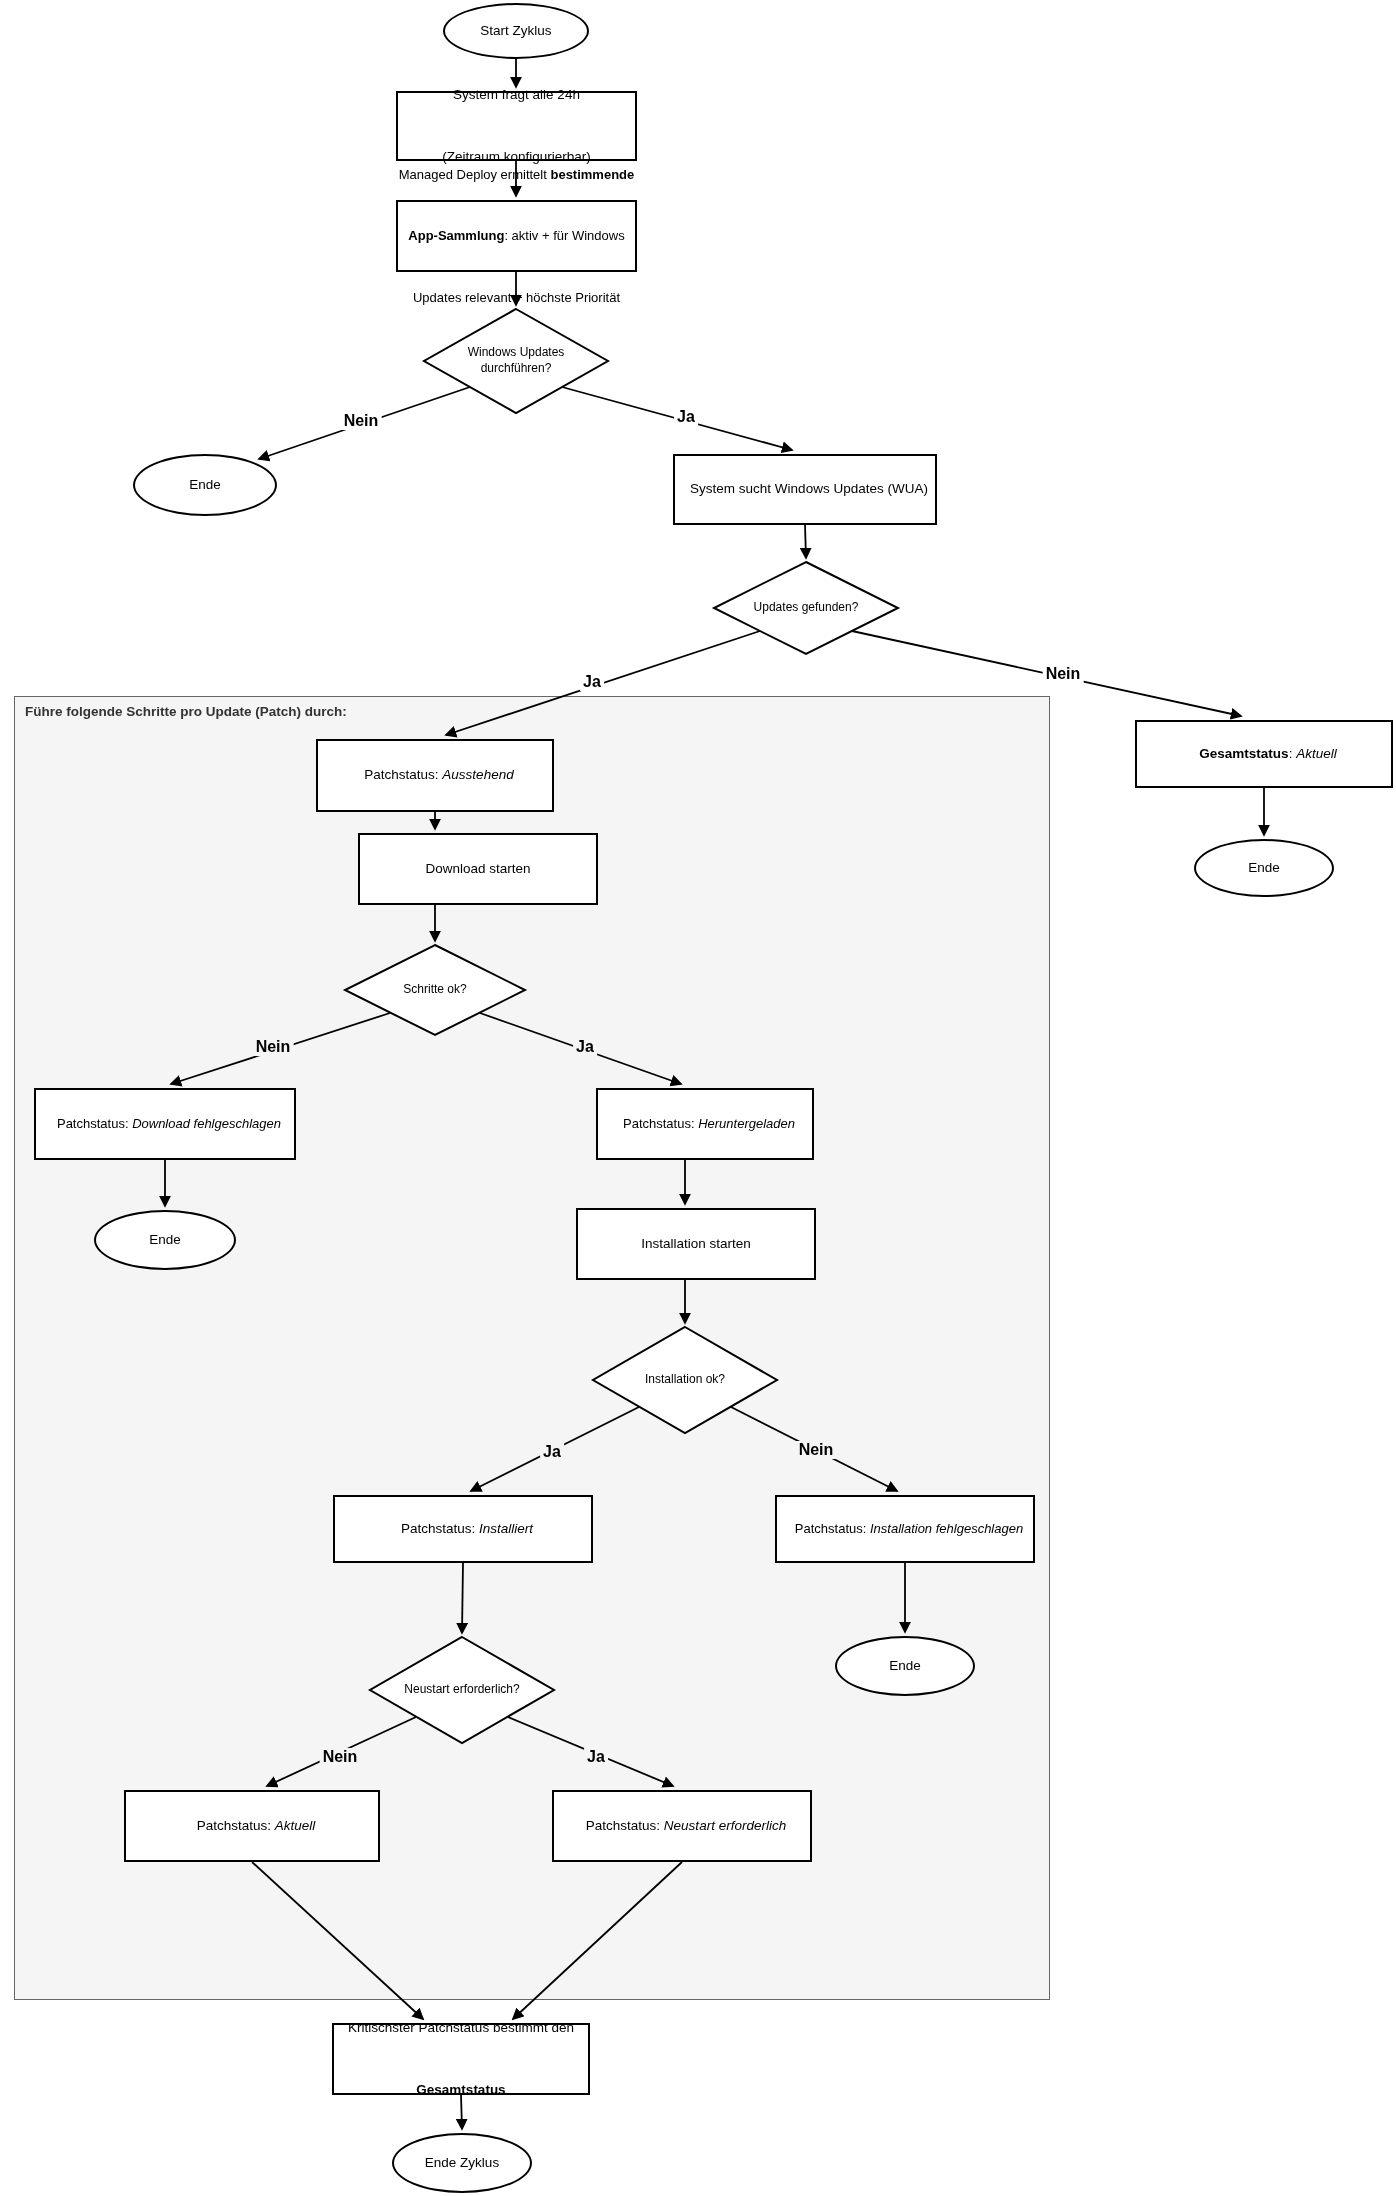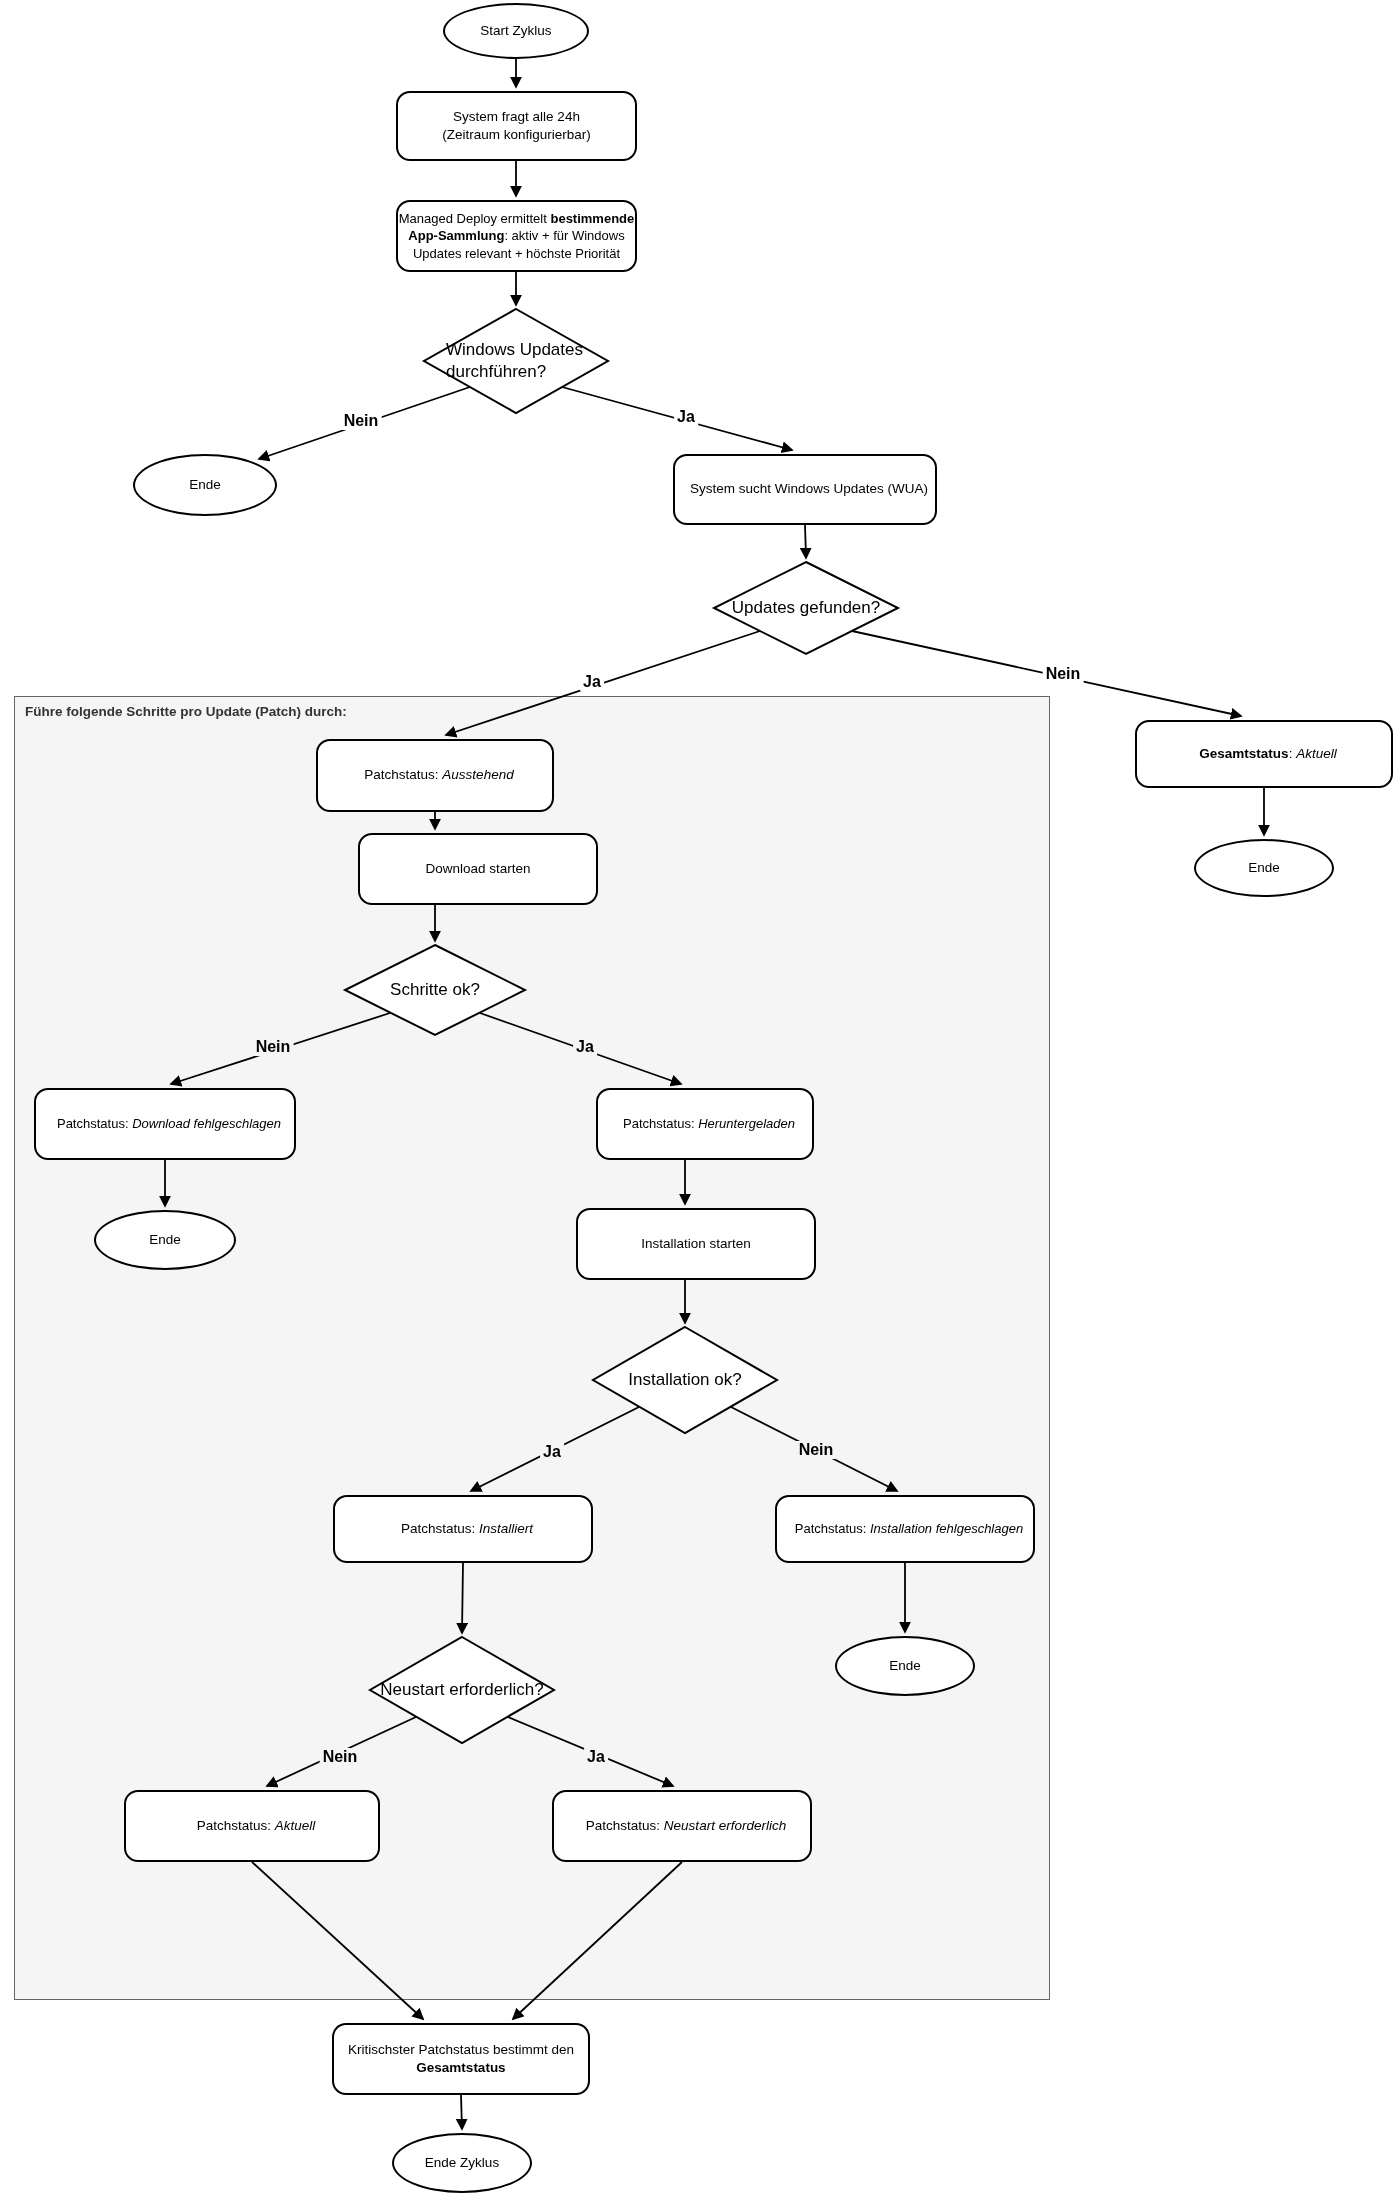--- a/index.html
+++ b/index.html
@@ -4,26 +4,26 @@
 <style>
   html,body{margin:0;padding:0;background:#ffffff;}
   #canvas{position:relative;width:1396px;height:2196px;background:#ffffff;overflow:hidden;
           font-family:"Liberation Sans", sans-serif;color:#000;}
   .group{position:absolute;left:14px;top:696px;width:1036px;height:1304px;
          background:#f5f5f5;border:1px solid #666;box-sizing:border-box;}
   .group-title{position:absolute;left:10px;top:7px;font-size:13.5px;font-weight:bold;color:#333;}
   .node{position:absolute;display:flex;flex-direction:column;align-items:center;justify-content:center;
         text-align:center;background:#fff;border:2px solid #000;box-sizing:border-box;
         font-size:13.5px;line-height:1.35;}
-  .rect{border-radius:14px;}
+  .rect{border-radius:0;gap:44px;}
   .ellipse{border-radius:50%;}
   .small{font-size:13px;text-align:right;}
   .nowrap{white-space:nowrap;padding-left:8px;}
-  .dlabel{position:absolute;display:flex;align-items:center;justify-content:center;text-align:left;
-          font-size:17px;line-height:1.3;}
+  .dlabel{position:absolute;display:flex;align-items:center;justify-content:center;text-align:center;
+          font-size:12px;line-height:1.3;}
   .elabel{position:absolute;transform:translate(-50%,-50%);font-size:16px;padding:0 3px;font-weight:bold;}
   .on-white{background:#ffffff;}
   .on-gray{background:#f5f5f5;}
   svg.edges{position:absolute;left:0;top:0;pointer-events:none;}
   svg.edges line, svg.edges polygon{stroke:#000;stroke-width:1.8px;}
   svg.edges polygon{fill:#fff;stroke-width:2px;}
 </style>
 </head>
 <body>
 

